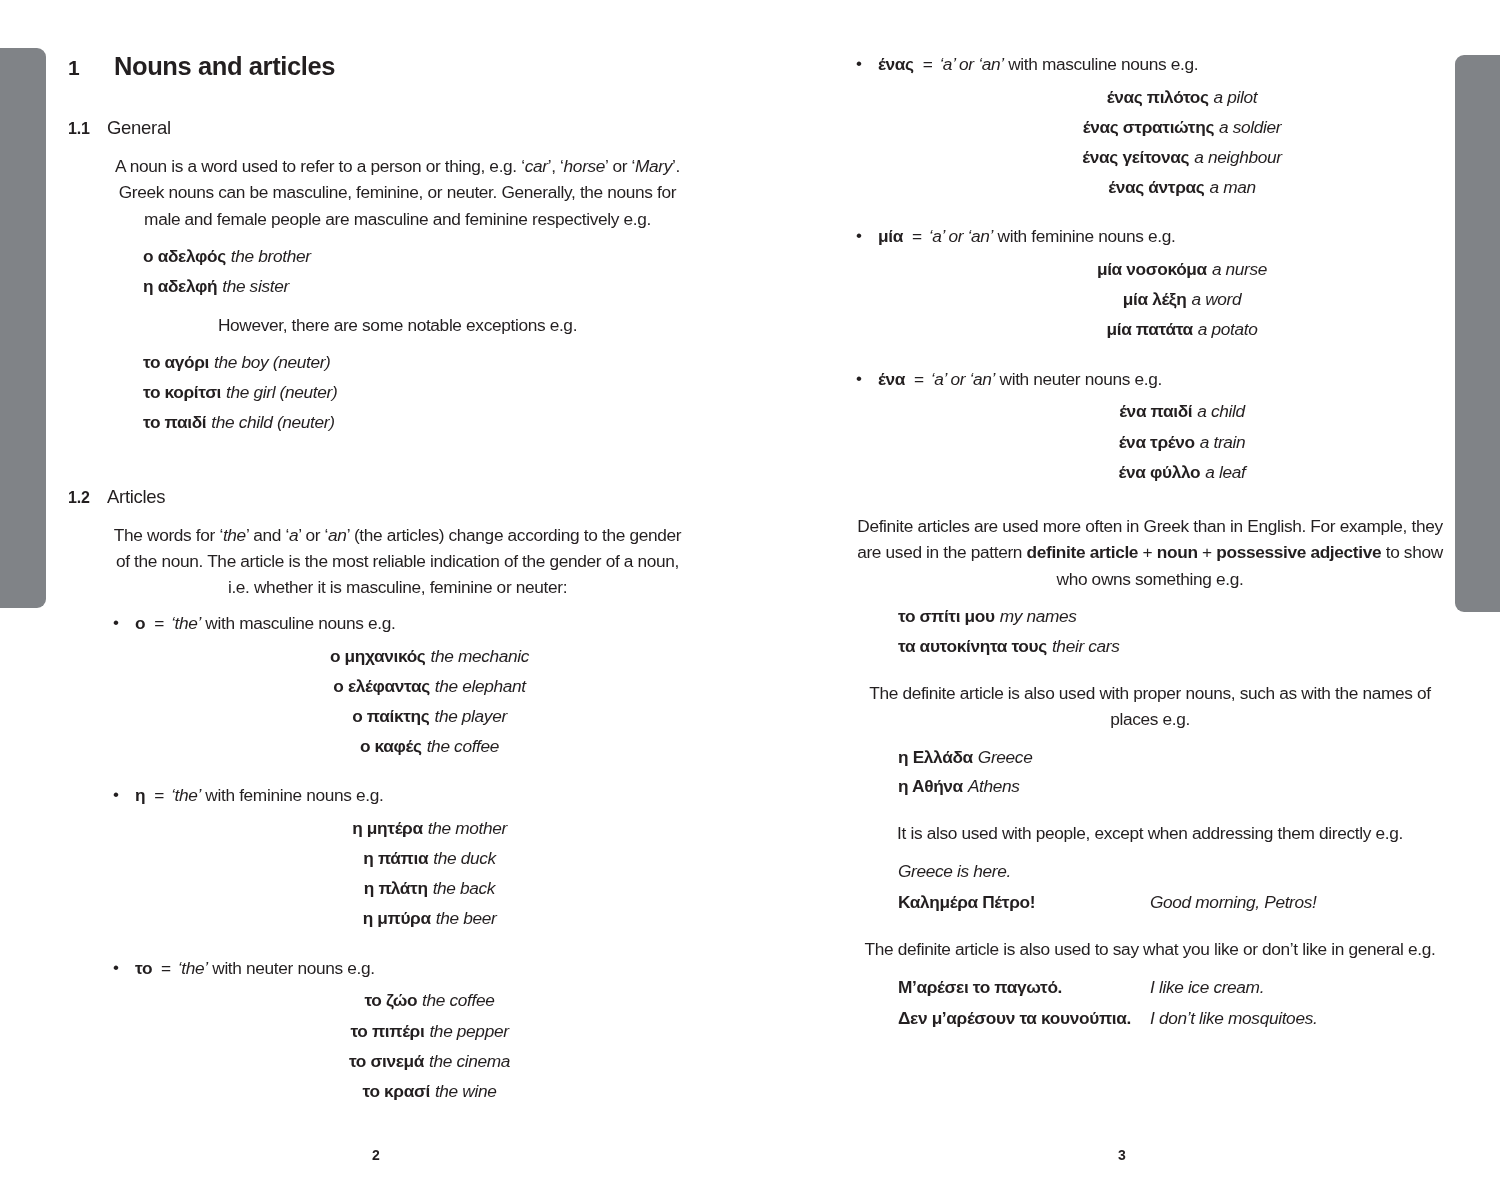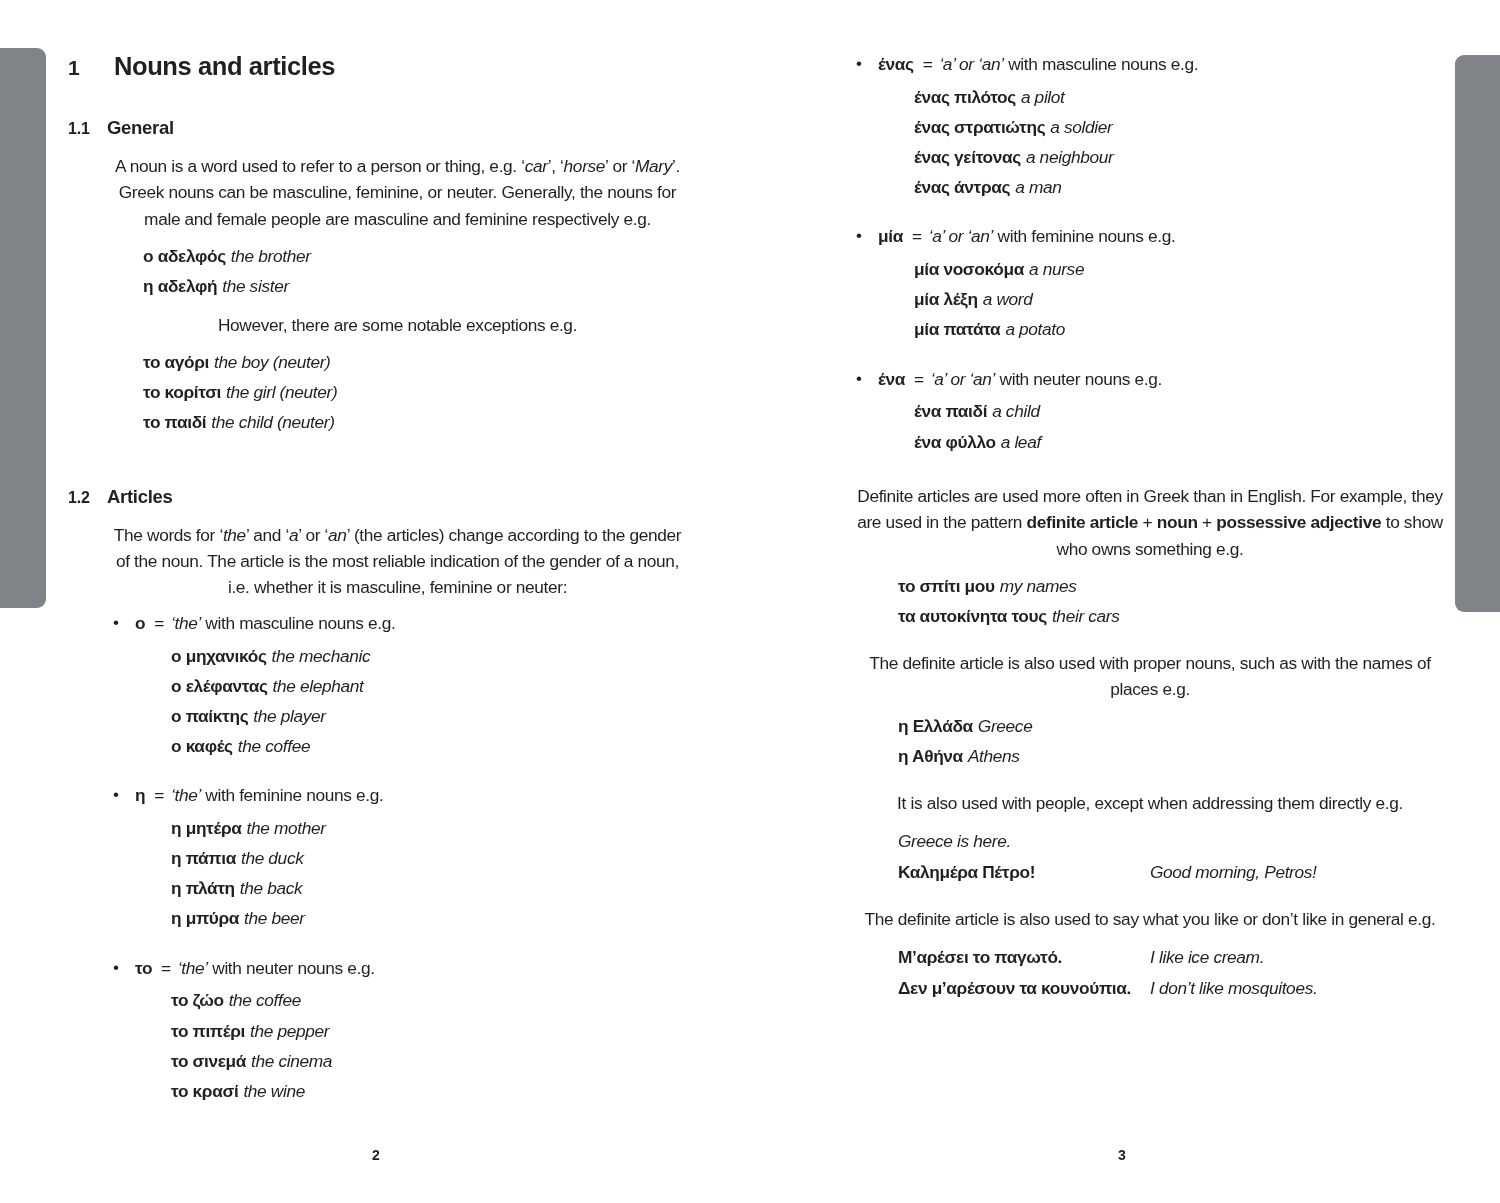--- a/index.html
+++ b/index.html
@@ -82,21 +82,21 @@
   }
   .h2 .num {
     font-size: 16px;
     font-weight: bold;
     width: 39px;
     flex: none;
     letter-spacing: -0.2px;
   }
   .h2 .txt {
     font-size: 18.5px;
-    font-weight: bold;
+    font-weight: normal;
     letter-spacing: -0.3px;
   }
   .sec-2 { margin-top: 48px; }
 
   
   p.para {
     margin: 0 0 10px 0;
     padding-left: 39px;
     font-size: 17.3px;
     line-height: 1.53;
@@ -185,20 +185,21 @@
     margin: 0 7px 0 9px;
   }
   .bullet-head .gloss {
     font-style: italic;
   }
   .bullet-head .rest { }
 
   .bullet-examples {
     padding-left: 64px;
     padding-top: 2px;
+    text-align: center;
   }
   .bullet-examples .ex { line-height: 1.74; }
 
   
   .folio {
     position: absolute;
     bottom: 40px;
     font-size: 14px;
     font-weight: bold;
     letter-spacing: -0.2px;
@@ -315,20 +316,21 @@
             <div class="ex"><span class="gr">μία νοσοκόμα</span><span class="en">a nurse</span></div>
             <div class="ex"><span class="gr">μία λέξη</span><span class="en">a word</span></div>
             <div class="ex"><span class="gr">μία πατάτα</span><span class="en">a potato</span></div>
           </div>
         </li>
 
         <li>
           <div class="bullet-head"><span class="art">ένα</span><span class="eq">=</span><span class="gloss">‘a’ or ‘an’</span><span class="rest"> with neuter nouns e.g.</span></div>
           <div class="bullet-examples">
             <div class="ex"><span class="gr">ένα παιδί</span><span class="en">a child</span></div>
+            <div class="ex"><span class="gr">ένα τρένο</span><span class="en">a train</span></div>
             <div class="ex"><span class="gr">ένα φύλλο</span><span class="en">a leaf</span></div>
           </div>
         </li>
       </ul>
 
       <p class="para" style="margin-top:26px;"><span>Definite articles are used more often in Greek than in English. For example, they are used in the pattern </span><b>definite article</b><span> + </span><b>noun</b><span> + </span><b>possessive adjective</b><span> to show who owns something e.g.</span></p>
 
       <div class="examples">
         <div class="ex"><span class="gr">το σπίτι μου</span><span class="en">my names</span></div>
         <div class="ex"><span class="gr">τα αυτοκίνητα τους</span><span class="en">their cars</span></div>

